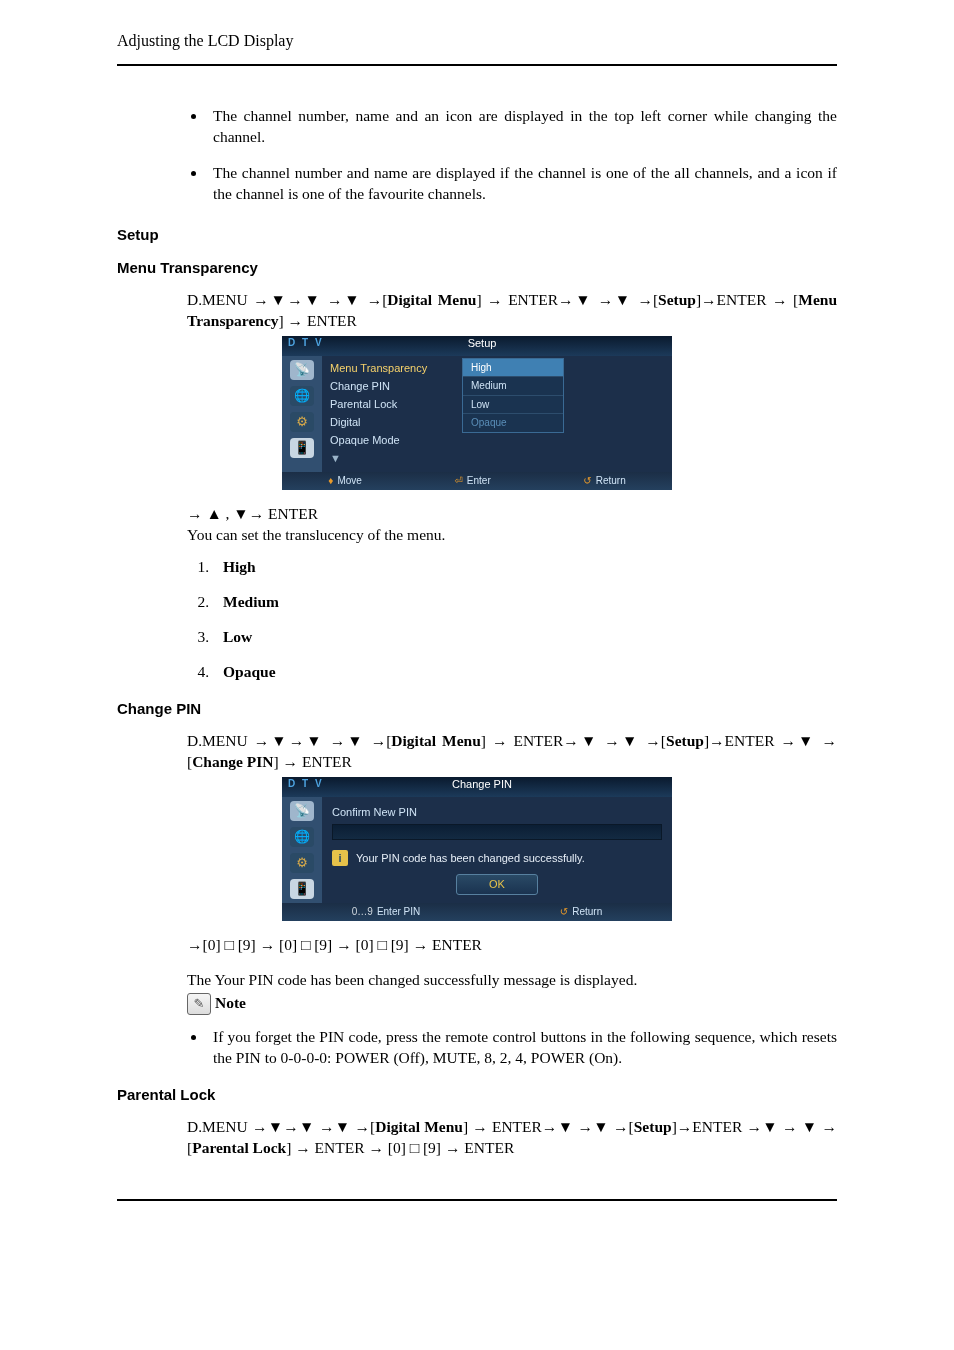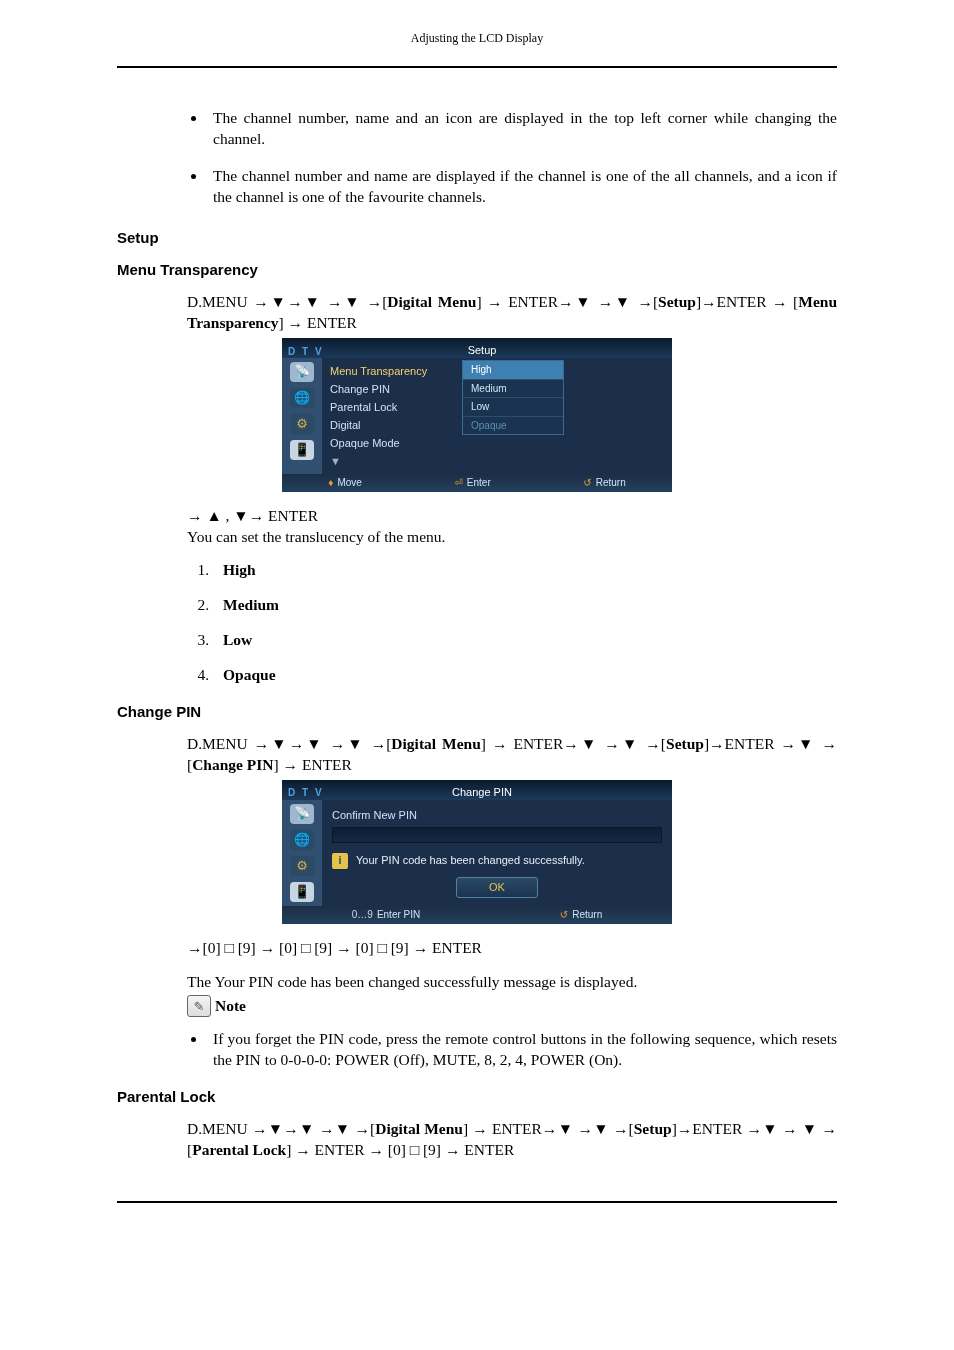--- a/index.html
+++ b/index.html
@@ -15,23 +15,22 @@
     width: 954px;
     margin: 0 auto;
     padding: 30px 0 40px 0;
     box-sizing: border-box;
   }
   .content {
     width: 720px;
     margin: 0 auto;
   }
   .header-title {
-    text-align: center;
-    font-size: 12px;
-    padding-bottom: 20px;
+    font-size: 16px;
+    padding-bottom: 12px;
   }
   .top-rule {
     border: none;
     border-top: 2px solid #000;
     margin: 0 0 40px 0;
   }
   .bottom-rule {
     border: none;
     border-top: 2px solid #000;
     margin: 40px 0 0 0;
@@ -103,21 +102,21 @@
   .shot {
     width: 390px;
     background: #1c2f4a;
     font-family: Arial, Helvetica, sans-serif;
     font-size: 11px;
     color: #e6eef7;
   }
   .shot-head {
     height: 20px;
     display: flex;
-    align-items: flex-end;
+    align-items: flex-start;
     background: linear-gradient(#0a1a2e,#1c3a5a);
     padding: 0 6px;
   }
   .dtv {
     color: #4da3e0;
     font-size: 10px;
     font-weight: bold;
     letter-spacing: 2px;
     width: 40px;
   }

